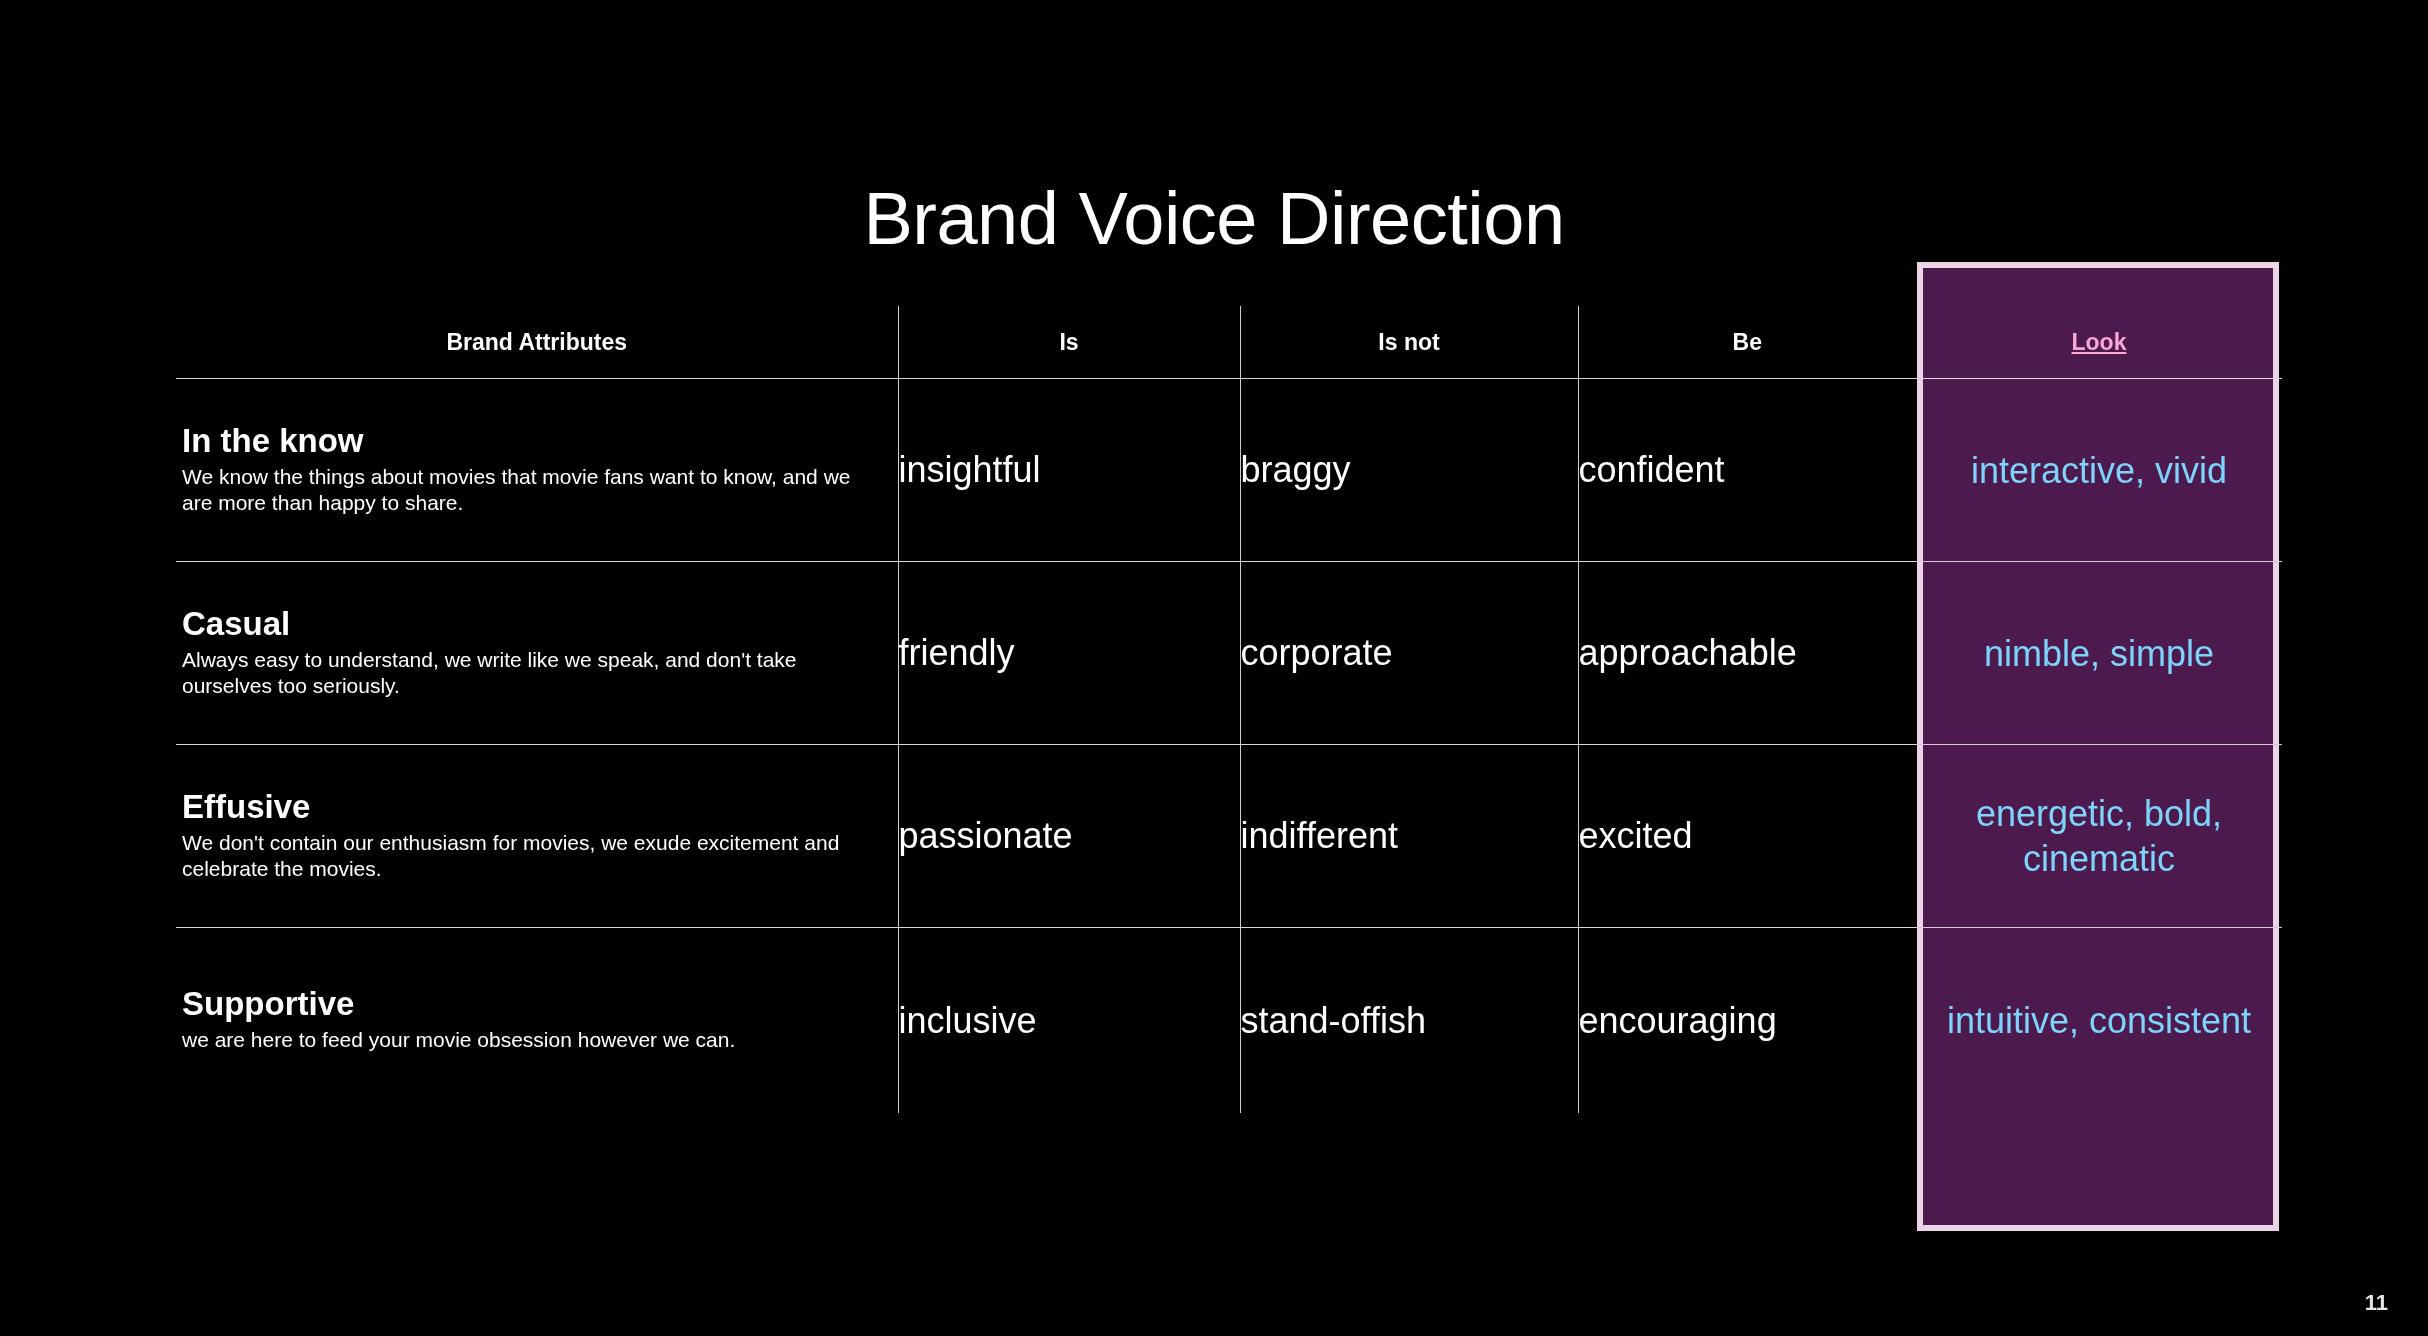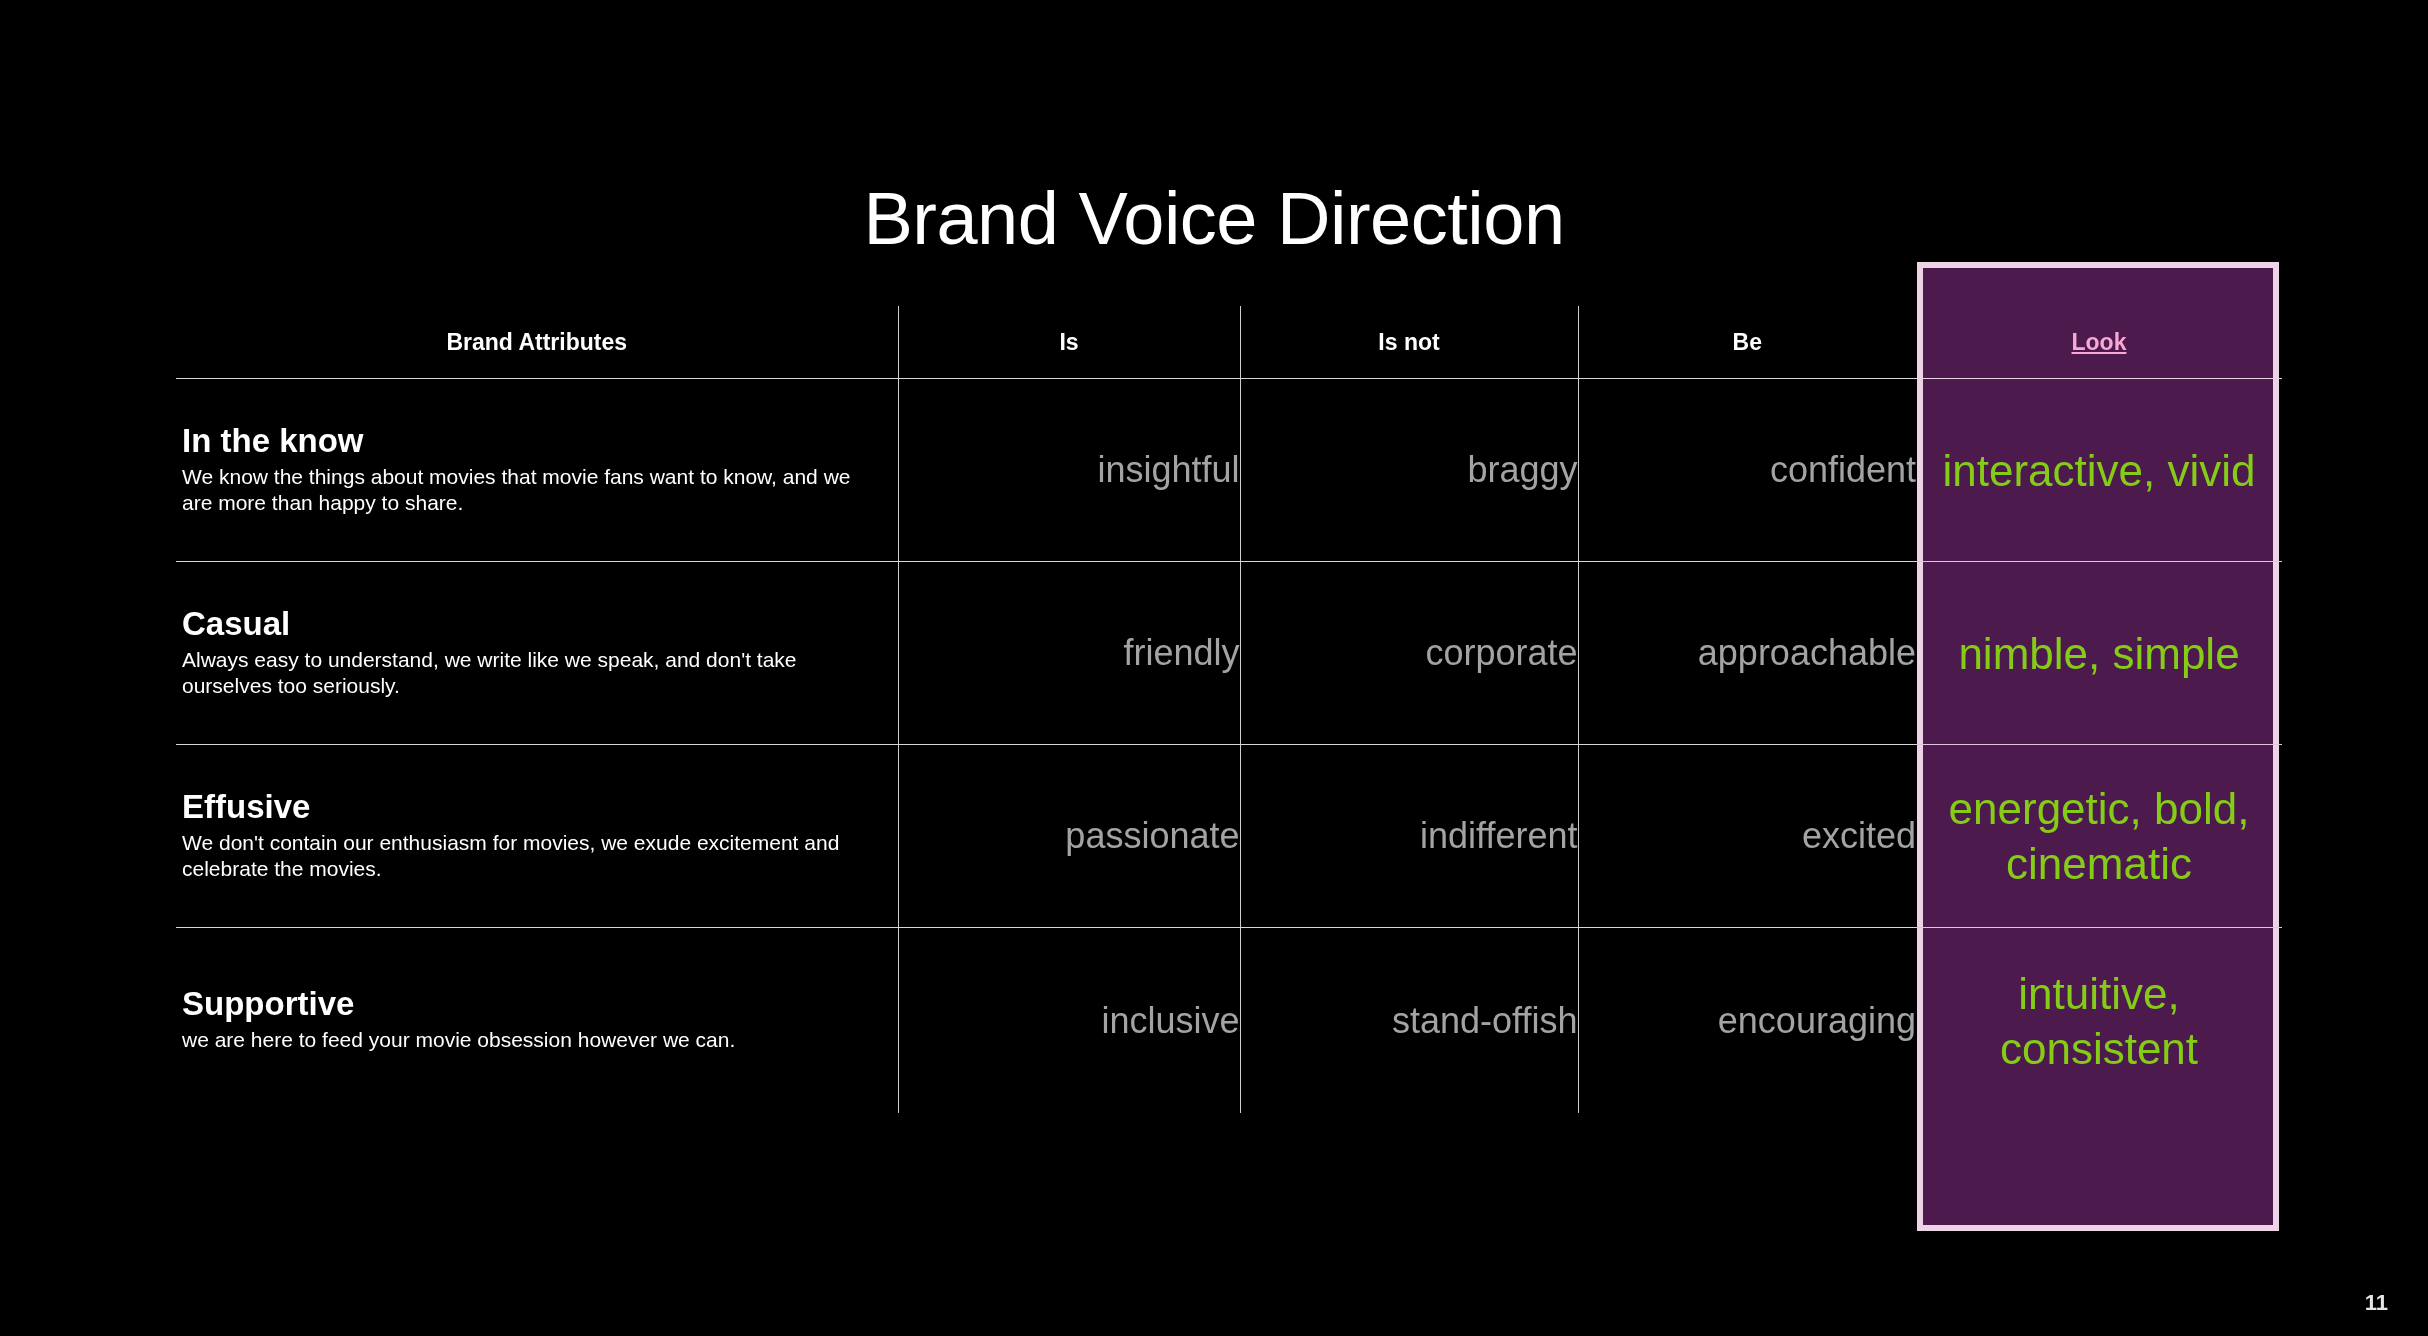--- a/index.html
+++ b/index.html
@@ -98,33 +98,33 @@
     margin-bottom: 4px;
   }
   .attr-desc {
     font-size: 21px;
     font-weight: 400;
     color: #ffffff;
     line-height: 1.26;
   }
 
   td.val-cell {
-    text-align: right;
+    text-align: left;
     font-size: 36px;
     font-weight: 400;
-    color: #a3a3a3;
+    color: #ffffff;
     border-left: 1.5px solid #cfcfcf;
     line-height: 1.2;
   }
 
   td.look-cell {
     text-align: center;
-    font-size: 44px;
-    font-weight: 400;
-    color: #84cc16;
+    font-size: 36px;
+    font-weight: 400;
+    color: #7dd3fc;
     line-height: 1.25;
     border-bottom: 1.5px solid #e0c6dc;
     padding: 0 16px;
   }
   tbody tr:last-child td.look-cell { border-bottom: none; }
 
   
   tr.r0 td { height: 152px; }
   tr.r1 td { height: 152px; }
   tr.r2 td { height: 152px; }

